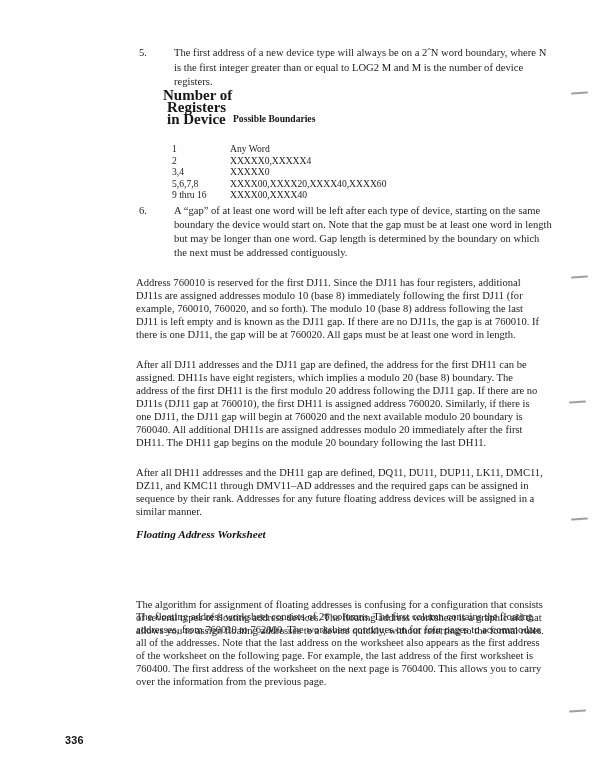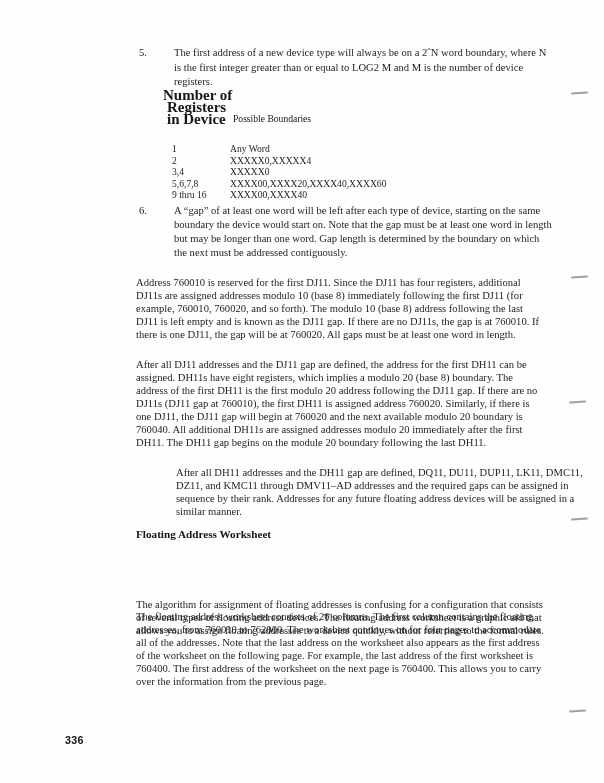--- a/index.html
+++ b/index.html
@@ -15,29 +15,29 @@
   .abs{position:absolute;}
   .body-text{font-size:10.6px;line-height:13px;letter-spacing:0px;}
   .li{display:flex;}
   .li .num{width:27px;flex:0 0 27px;padding-left:3px;box-sizing:border-box;}
   .li .li-text{flex:1;margin-left:11px;}
   .item5{left:136px;top:46px;width:412px;line-height:14.5px;}
   .item6{left:136px;top:204px;width:416px;line-height:14px;}
   .tbl-h1{left:163px;top:89px;font-size:15px;line-height:12px;font-weight:bold;color:#161616;}
   .tbl-h1 div:nth-child(2){padding-left:4px;}
   .tbl-h1 div:nth-child(3){padding-left:4px;}
-  .tbl-h2{left:233px;top:113px;font-size:9.6px;font-weight:normal;color:#161616;text-align:center;}
+  .tbl-h2{left:233px;top:113px;font-size:9.6px;font-weight:bold;color:#161616;text-align:center;}
   .trows{left:172px;top:143px;font-size:9.6px;line-height:11.5px;}
   .trow{display:flex;}
   .trow .c1{width:58px;flex:0 0 58px;}
   .para{left:136px;width:410px;}
   .p1{top:276px;}
   .p2{top:358px;}
-  .p3{top:466px;margin-left:40px;}
-  .heading{left:136px;top:528px;font-size:11.2px;font-weight:bold;color:#141414;}
+  .p3{top:466px;}
+  .heading{left:136px;top:528px;font-size:11.2px;font-weight:bold;color:#141414;font-style:italic;}
   .p4{top:550px;margin-top:48px;}
   .p5{top:610px;}
   .footer{
     left:65px;top:734px;display:flex;gap:18px;
     font-family:"Liberation Sans","DejaVu Sans",sans-serif;
     font-weight:bold;font-size:10.8px;color:#141414;letter-spacing:0.2px;justify-content:space-between;
   }
   .scan-mark{
     position:absolute;width:17px;height:2px;background:#8f8f8f;
     border-radius:2px;transform:rotate(-4deg);opacity:0.85;

